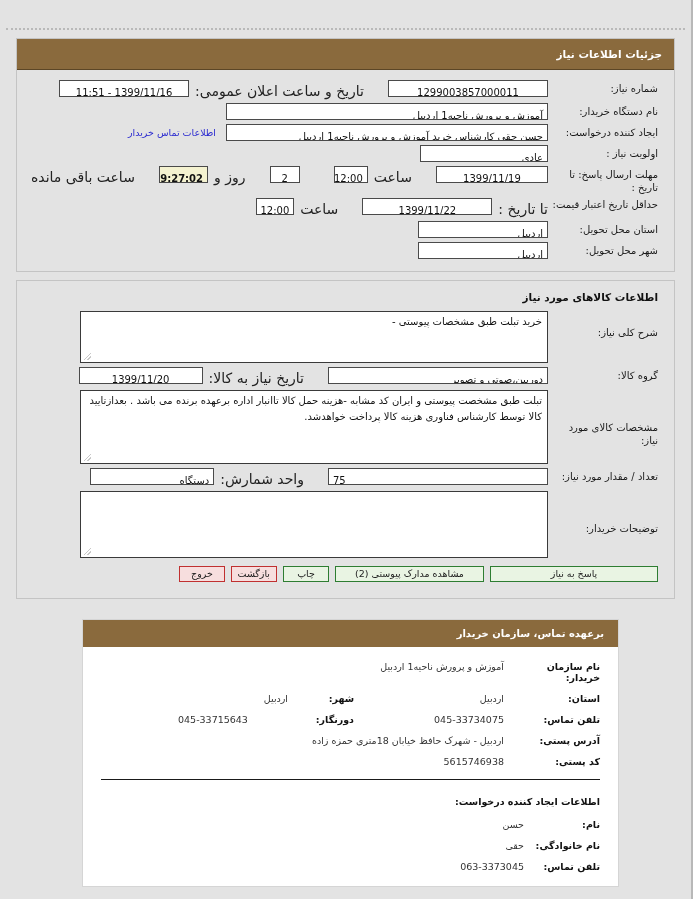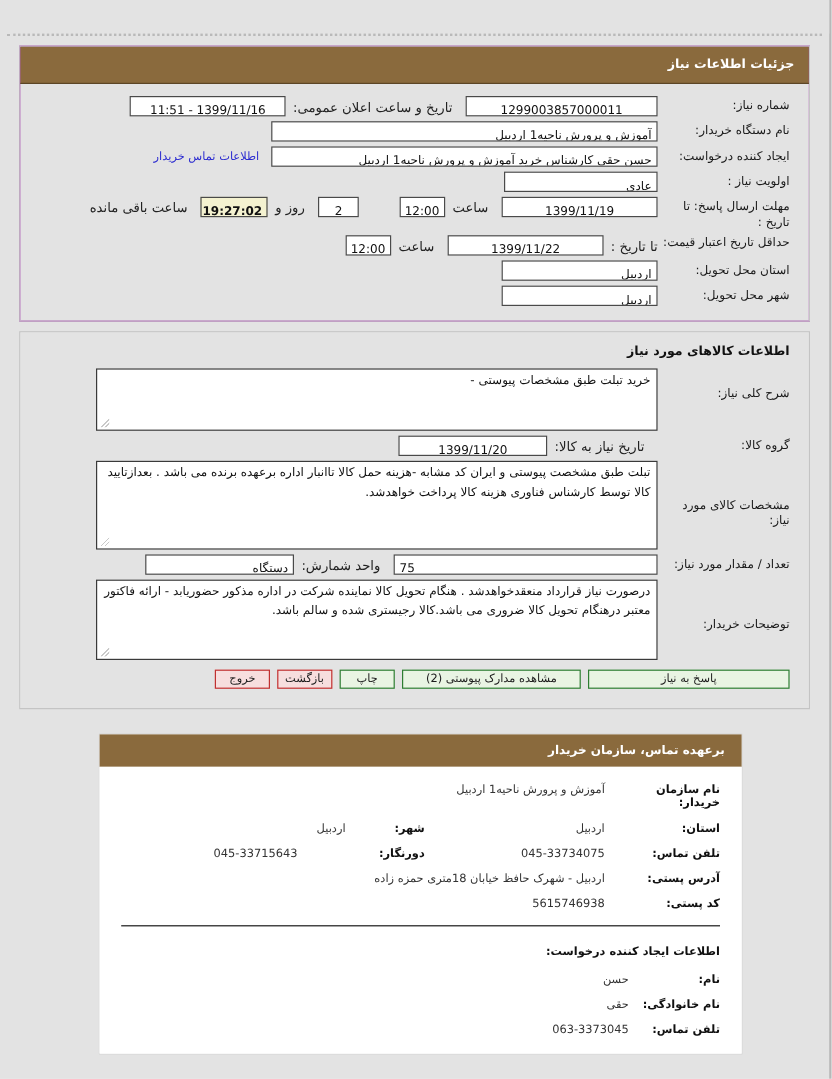--- a/index.html
+++ b/index.html
@@ -96,22 +96,22 @@
     text-align: right;
     color: #111;
     overflow: hidden;
     white-space: nowrap;
   }
   .fld.center { text-align: center; }
   .fld.num { text-align: left; direction: ltr; }
   .fld.yellow { background: #f4f2d0; font-weight: bold; }
 
   .inline-lbl {
-    padding: 3px 11px 0 6px;
-    font-size: 11px;
+    padding: 3px 24px 0 6px;
+    font-size: 14px;
     white-space: nowrap;
   }
   .link-blue {
     color: #2b2bd0;
     font-size: 9.5px;
     text-decoration: none;
     padding: 3px 10px 0 6px;
     white-space: nowrap;
     cursor: pointer;
   }
@@ -330,20 +330,21 @@
       <div class="row">
         <div class="lbl" style="padding-top:16px">شرح کلی نیاز:</div>
         <div class="textarea-box" style="width:468px;height:52px">
           <span>خرید تبلت طبق مشخصات پیوستی -</span>
           <span class="grip"></span>
         </div>
       </div>
 
       <div class="row">
         <div class="lbl">گروه کالا:</div>
+        <div class="fld" style="width:220px">دوربین،صوتی و تصویر</div>
         <div class="inline-lbl">تاریخ نیاز به کالا:</div>
         <div class="fld center" style="width:124px">1399/11/20</div>
       </div>
 
       <div class="row">
         <div class="lbl" style="padding-top:32px">مشخصات کالای مورد نیاز:</div>
         <div class="textarea-box" style="width:468px;height:74px">
           <span>تبلت طبق مشخصت پیوستی و ایران کد مشابه -هزینه حمل کالا تاانبار اداره برعهده برنده می باشد . بعدازتایید کالا توسط کارشناس فناوری هزینه کالا پرداخت خواهدشد.</span>
           <span class="grip"></span>
         </div>
@@ -352,21 +353,20 @@
       <div class="row">
         <div class="lbl">تعداد / مقدار مورد نیاز:</div>
         <div class="fld num" style="width:220px">75</div>
         <div class="inline-lbl">واحد شمارش:</div>
         <div class="fld" style="width:124px">دستگاه</div>
       </div>
 
       <div class="row" style="margin-bottom:0">
         <div class="lbl" style="padding-top:32px">توضیحات خریدار:</div>
         <div class="textarea-box" style="width:468px;height:67px">
-          <span>درصورت نیاز قرارداد منعقدخواهدشد . هنگام تحویل کالا نماینده شرکت در اداره مذکور حضوریابد - ارائه فاکتور معتبر درهنگام تحویل کالا ضروری می باشد.کالا رجیستری شده و سالم باشد.</span>
           <span class="grip"></span>
         </div>
       </div>
 
       <div class="btn-row">
         <div class="btn" style="width:168px">پاسخ به نیاز</div>
         <div class="btn" style="width:149px">مشاهده مدارک پیوستی (2)</div>
         <div class="btn" style="width:46px">چاپ</div>
         <div class="btn red" style="width:46px">بازگشت</div>
         <div class="btn red" style="width:46px">خروج</div>

